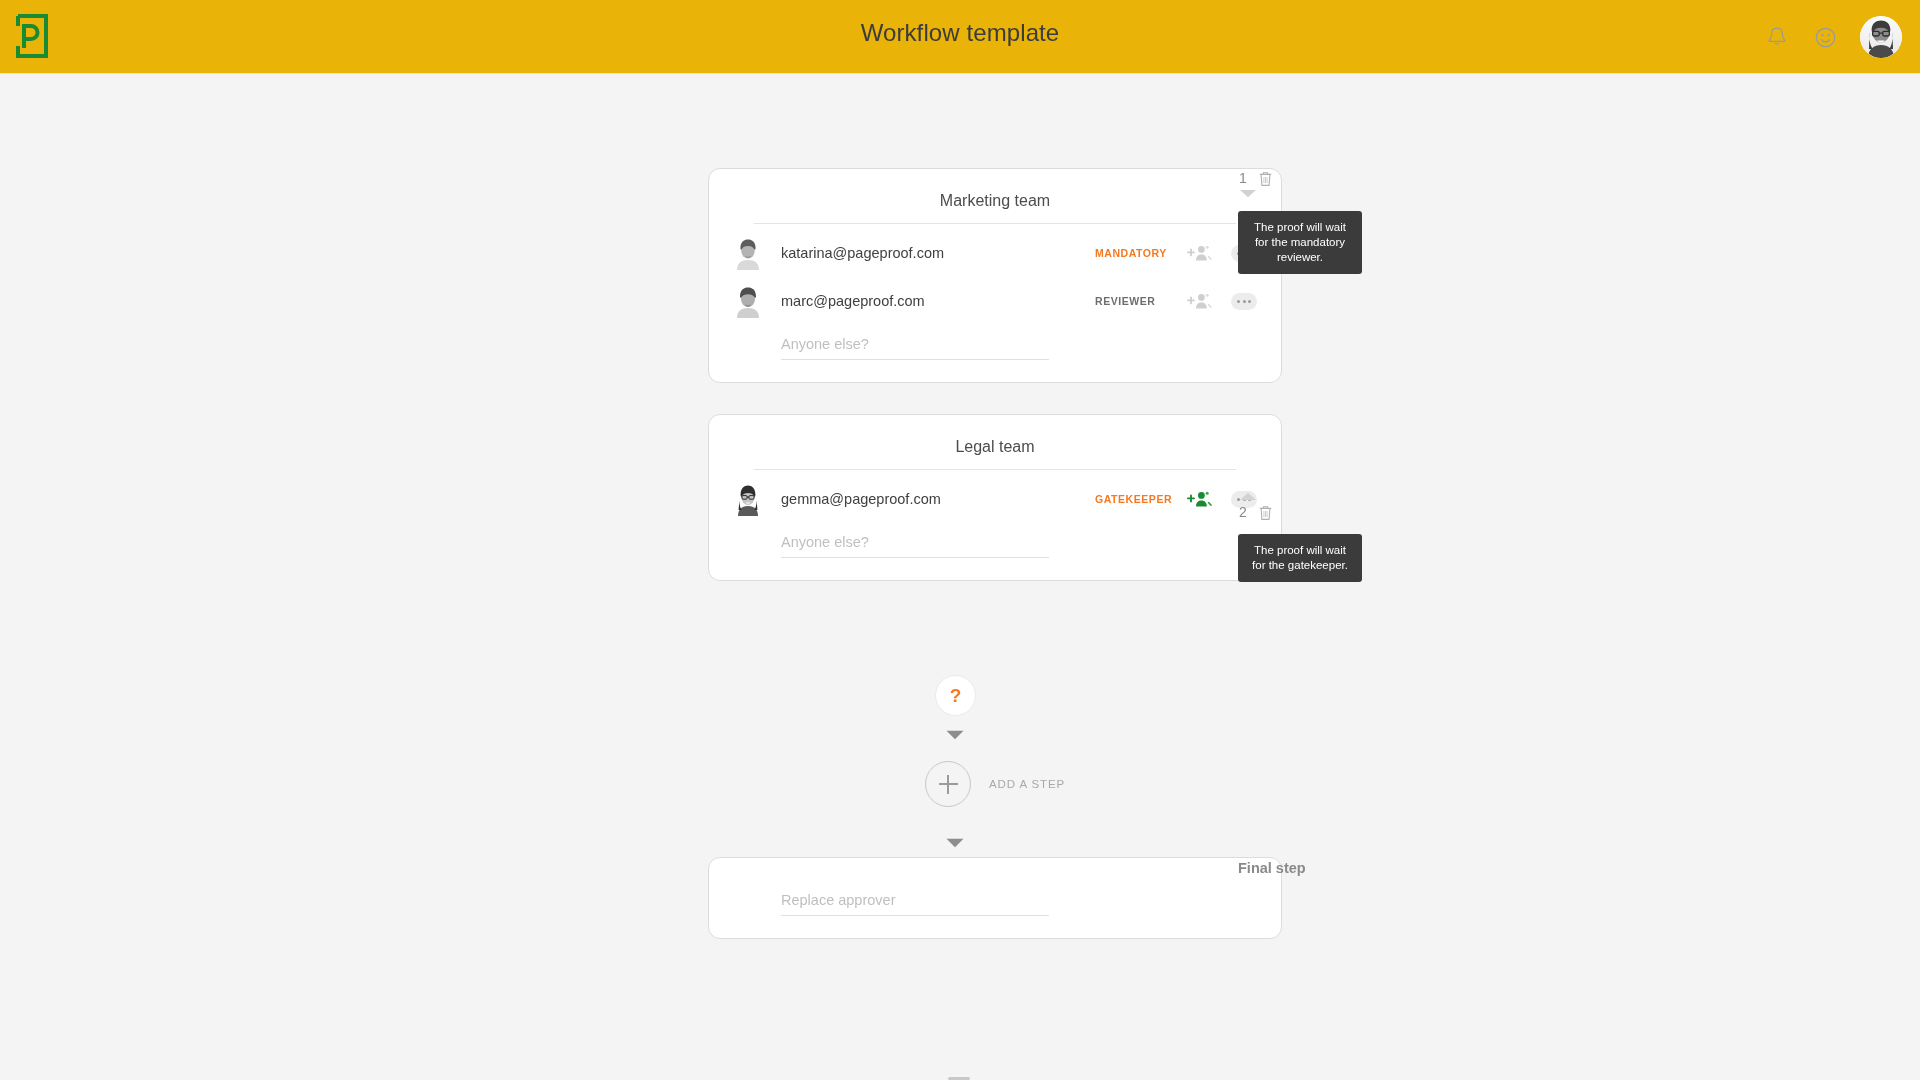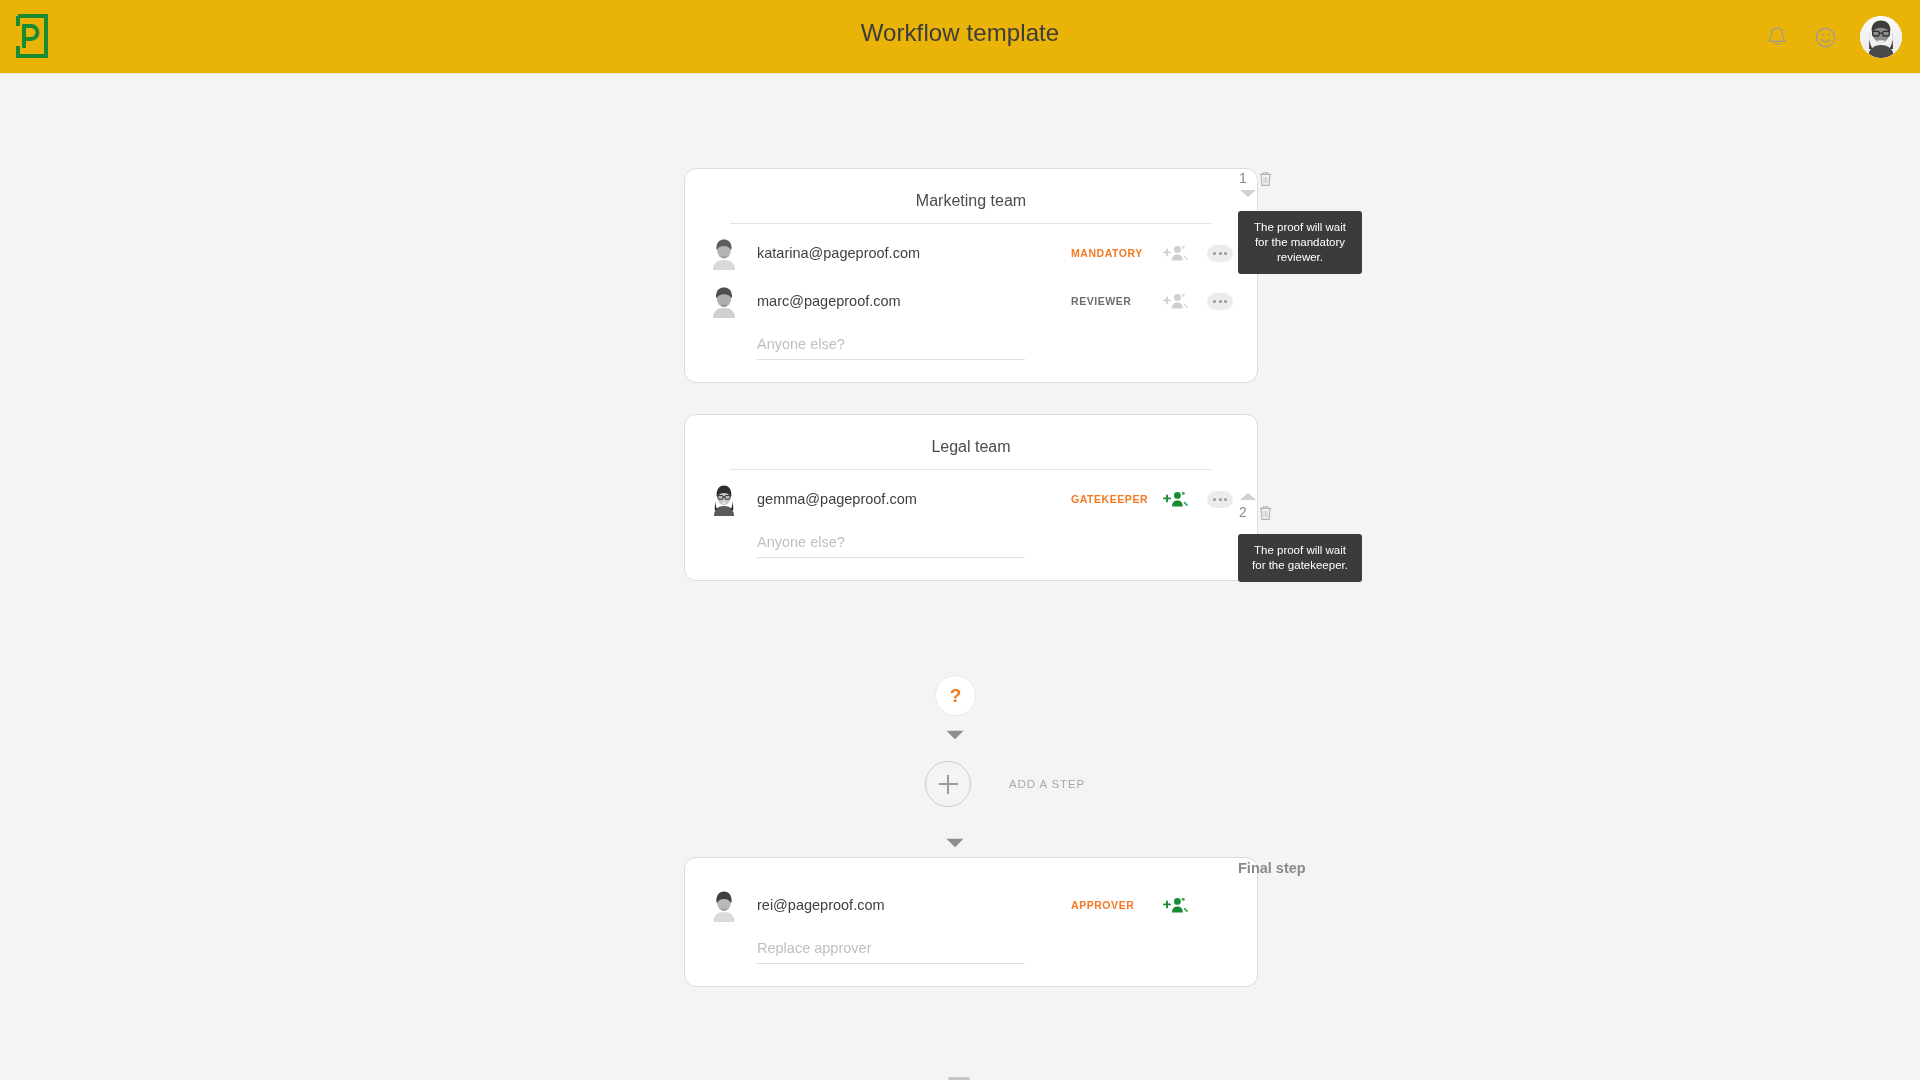--- a/index.html
+++ b/index.html
@@ -74,21 +74,21 @@
   
   .canvas {
     position: relative;
     width: 100%;
     height: 1006px;
   }
 
   
   .card {
     position: absolute;
-    left: 684px;
+    left: 708px;
     width: 574px;
     background: #ffffff;
     border: 1px solid #dcdcdc;
     border-radius: 12px;
   }
 
   .card-title {
     text-align: center;
     font-size: 16px;
     color: #4c4c4c;
@@ -265,21 +265,20 @@
     position: absolute;
     background: #9b9b9b;
   }
   .add-step-btn::before { width: 19px; height: 1.6px; }
   .add-step-btn::after  { width: 1.6px; height: 19px; }
 
   .add-step-label {
     font-size: 11.5px;
     letter-spacing: 0.9px;
     color: #a8a8a8;
-    margin-left: 20px;
   }
 
   
   .final-step-label {
     position: absolute;
     left: 1238px;
     font-size: 14.5px;
     color: #8a8a8a;
   }
 
@@ -526,41 +525,20 @@
 
   <div class="connector" style="top:760px;">
     <svg width="18" height="10" viewBox="0 0 18 10" aria-hidden="true">
       <path d="M0.5 0.8 H17.5 L9 9.2 Z" fill="#8d8d8d"></path>
     </svg>
   </div>
 
   <div class="card" style="top:783px;">
     <div class="card-body" style="padding-top:18px;">
 
-      <div class="person-row">
-        <div class="person-avatar">
-          <svg width="30" height="34" viewBox="0 0 30 34" aria-hidden="true">
-            <path d="M4.5 34 c0 -7 4.2 -10 10.5 -10 s10.5 3 10.5 10 z" fill="#dadada"></path>
-            <ellipse cx="15" cy="15" rx="6.8" ry="8.2" fill="#b8b8b8"></ellipse>
-            <path d="M7.4 13 c0 -6.6 3.4 -9.4 7.6 -9.4 s7.6 2.8 7.6 9.4 c0 1.8 -0.9 2 -1.5 1 c-1.2 -2 -2.9 -3.1 -6.1 -3.1 c-3.3 0 -5 1.1 -6.1 3.1 c-0.6 1 -1.5 0.8 -1.5 -1 z" fill="#3f3f3f"></path>
-            <path d="M12.8 20.8 a3.6 3.6 0 0 0 5 0" fill="none" stroke="#8a8a8a" stroke-width="1"></path>
-          </svg>
-        </div>
-        <div class="person-email">rei@pageproof.com</div>
-        <div class="role-tag orange">APPROVER</div>
-        <div class="add-people-icon" style="margin-right:44px;">
-          <svg width="26" height="20" viewBox="0 0 26 20" aria-hidden="true">
-            <path d="M1 9.4 h6 M4 6.4 v6" stroke="#1a8a33" stroke-width="1.9" stroke-linecap="round"></path>
-            <circle cx="14.4" cy="6.4" r="3.4" fill="#1a8a33"></circle>
-            <path d="M9 17.4 c0 -4 2.4 -5.8 5.4 -5.8 s5.4 1.8 5.4 5.8 z" fill="#1a8a33"></path>
-            <circle cx="20.2" cy="4.3" r="1.5" fill="#3aa84f"></circle>
-            <path d="M21.6 13.6 l2.4 2.6" stroke="#3aa84f" stroke-width="1.7" stroke-linecap="round"></path>
-          </svg>
-        </div>
-      </div>
 
       <div class="input-row">
         <input class="anyone-input" type="text" placeholder="Replace approver" style="">
       </div>
     </div>
   </div>
 
   <div class="final-step-label" style="top:786px;font-weight:bold;">Final step</div>
 
   <div class="bottom-handle" style="top:1003px;"></div>

